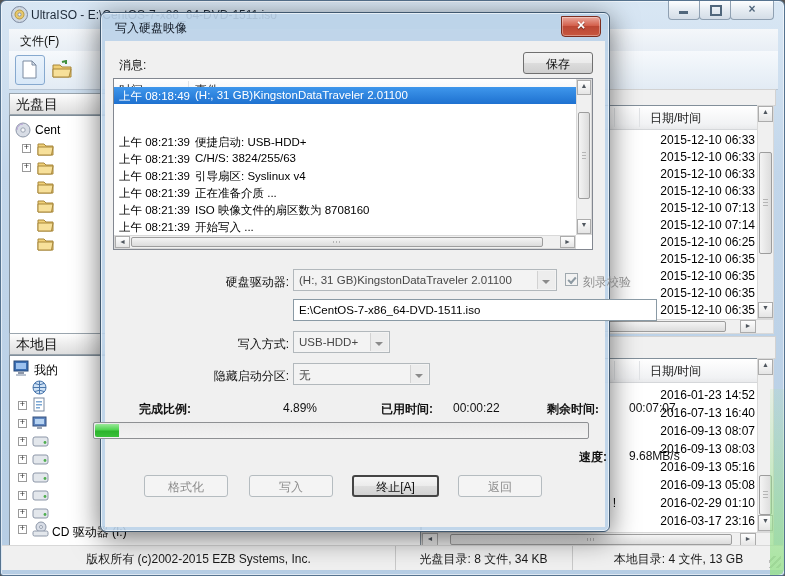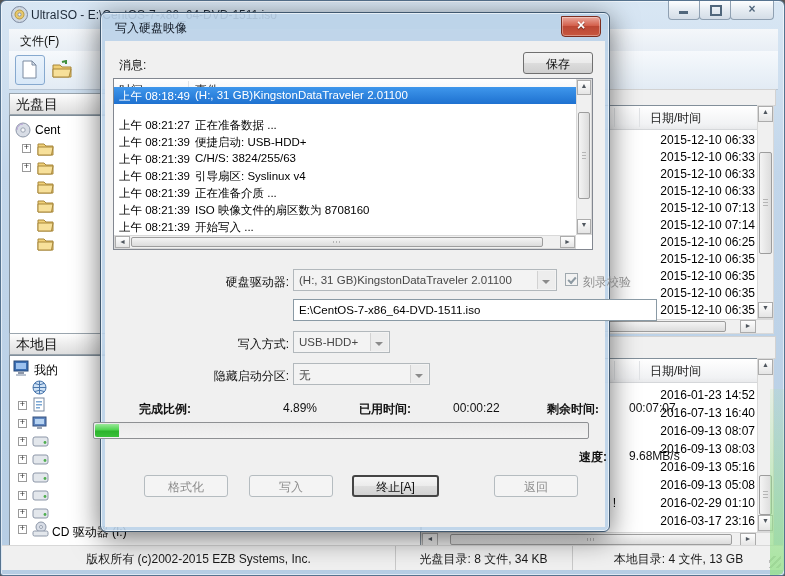--- a/index.html
+++ b/index.html
@@ -433,24 +433,20 @@
       <div class="logbox">
         <div class="loghead">
           <span class="h1">时间</span>
           <span class="hsep"></span>
           <span class="h2">事件</span>
         </div>
         <div class="logrow selected" style="top:8px;">
           <span class="c1">上午 08:18:49</span>
             <span class="c2">(H:, 31 GB)KingstonDataTraveler 2.01100</span>
         </div>
-        <div class="logrow" style="top:37px;">
-            <span class="c1">上午 08:21:27</span>
-            <span class="c2">正在准备数据 ...</span>
-          </div>
         <div class="logrow" style="top:54px;">
             <span class="c1">上午 08:21:39</span>
             <span class="c2">便捷启动: USB-HDD+</span>
           </div>
         <div class="logrow" style="top:71px;">
             <span class="c1">上午 08:21:39</span>
             <span class="c2">C/H/S: 3824/255/63</span>
           </div>
         <div class="logrow" style="top:88px;">
             <span class="c1">上午 08:21:39</span>
@@ -506,31 +502,31 @@
       <span class="lbl12" style="left:6px;top:327px;width:178px;text-align:right;display:inline-block;">隐藏启动分区:</span>
       <div class="combo" style="left:188px;top:322px;width:137px;">
         <span class="ctext">无</span>
         <span class="cbtn">
             <span class="tri"></span>
           </span>
       </div>
 
       <span class="lbl12 lblB" style="left:-14px;top:360px;width:100px;text-align:right;display:inline-block;">完成比例:</span>
       <span class="lbl12" style="left:178px;top:360px;">4.89%</span>
-      <span class="lbl12 lblB" style="left:254px;top:360px;text-align:right;">已用时间:</span>
+      <span class="lbl12 lblB" style="left:276px;top:360px;text-align:right;">已用时间:</span>
       <span class="lbl12" style="left:348px;top:360px;">00:00:22</span>
       <span class="lbl12 lblB" style="left:442px;top:360px;font-family:Liberation Serif, serif;">剩余时间:</span>
       <span class="lbl12" style="left:524px;top:360px;">00:07:07</span>
 
       <div class="progress" style="left:-12px;top:381px;">
         <div class="pfill" style="width:24px;"></div>
       </div>
 
       <span class="lbl12 lblB" style="left:474px;top:408px;">速度:</span>
       <span class="lbl12" style="left:524px;top:408px;">9.68MB/s</span>
 
       <div class="btn disabled" style="left:39px;top:434px;width:84px;">格式化</div>
       <div class="btn default" style="left:247px;top:434px;width:87px;">终止[A]</div>
       <div class="btn disabled" style="left:144px;top:434px;width:84px;">写入</div>
-      <div class="btn disabled" style="left:353px;top:434px;width:84px;margin-left:36px;">返回</div>
+      <div class="btn disabled" style="left:353px;top:434px;width:84px;">返回</div>
     </div>
   </div>
 </div>
 
 </body></html>

